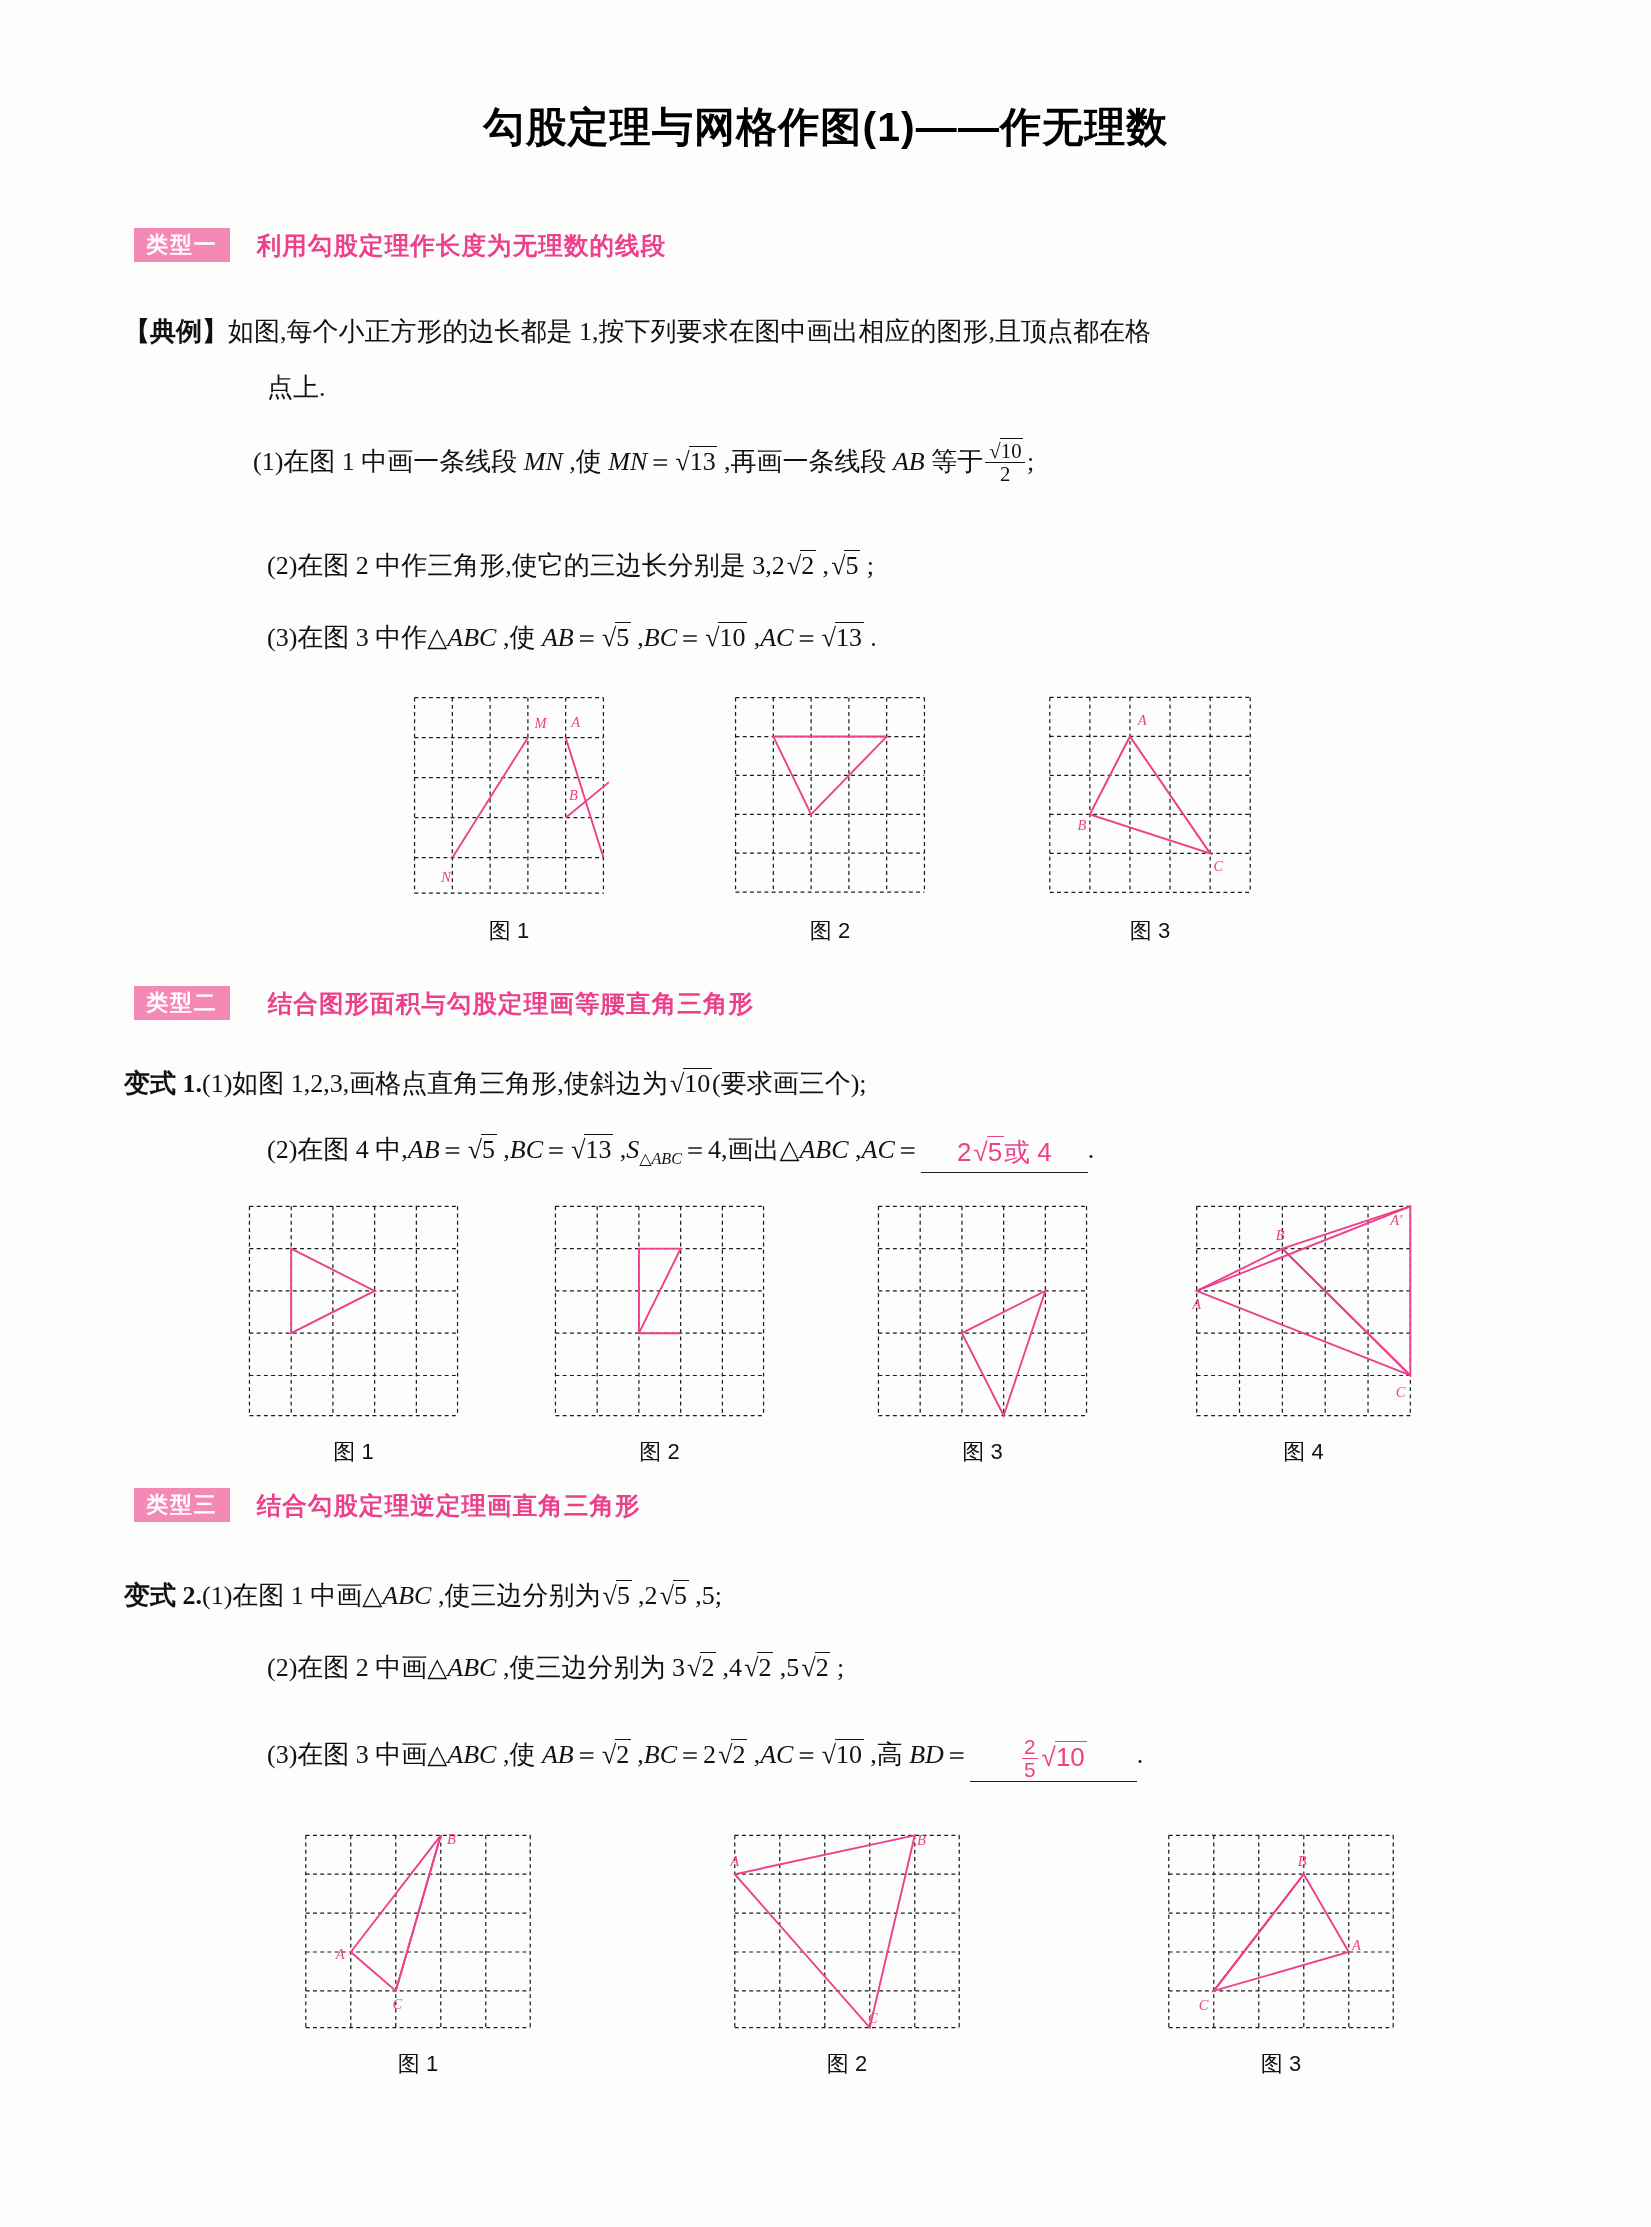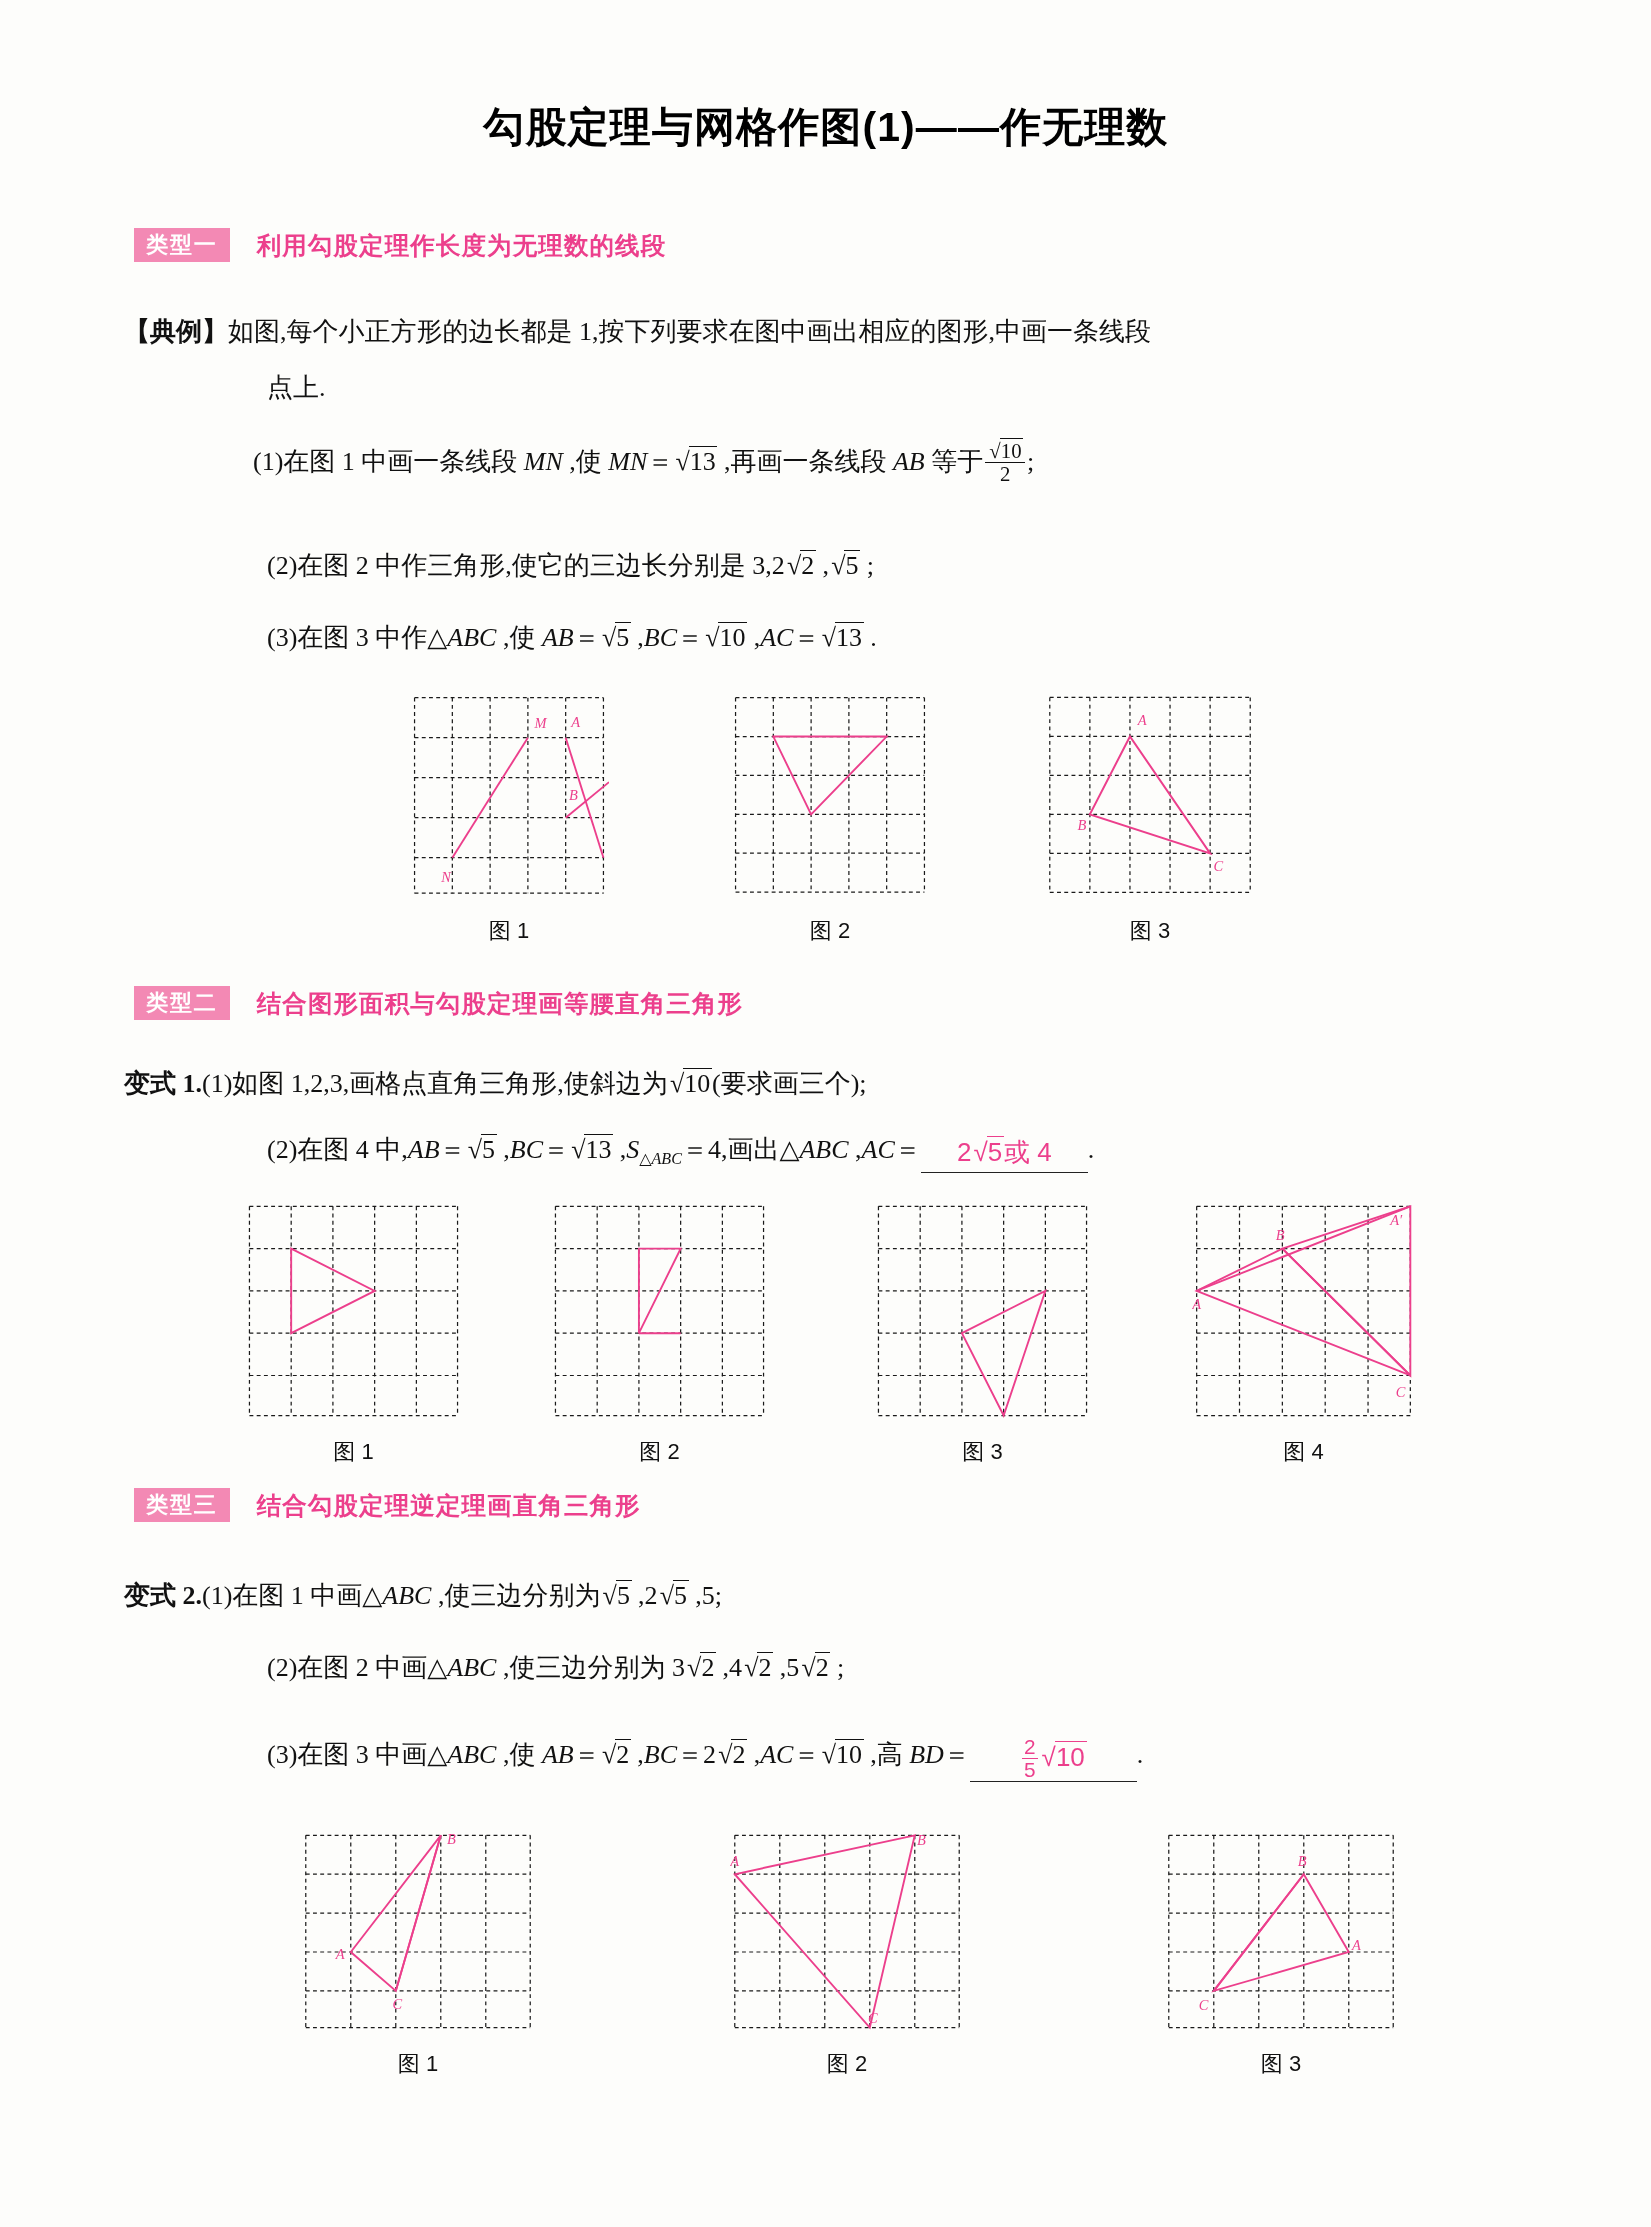--- a/index.html
+++ b/index.html
@@ -107,21 +107,21 @@
 <div class="page">
 
   <div class="doc-title">勾股定理与网格作图(1)——作无理数</div>
 
   <div class="type-head" style="top:228px;text-align:right;">
     <div class="type-badge">类型一</div>
     <div class="type-title">利用勾股定理作长度为无理数的线段</div>
   </div>
 
   <div class="txt" style="left:124px;top:312px;">
-    <span class="bold">【典例】</span><span>如图,每个小正方形的边长都是 1,按下列要求在图中画出相应的图形,中画一条线段</span>
+    <span class="bold">【典例】</span><span>如图,每个小正方形的边长都是 1,按下列要求在图中画出相应的图形,且顶点都在格</span>
   </div>
   <div class="txt" style="left:267px;top:368px;">点上.</div>
 
   <div class="txt" style="left:253px;top:440px;">
     <span>(1)在图 1 中画一条线段 </span><span class="ital">MN</span><span> ,使 </span><span class="ital">MN</span><span>＝</span><span class="rad"><span class="sym">√</span><span class="val">13</span></span><span> ,再画一条线段 </span><span class="ital">AB</span><span> 等于</span><span class="frac"><span class="num"><span class="rad"><span class="sym">√</span><span class="val">10</span></span></span><span class="den">2</span></span><span>;</span>
   </div>
 
   <div class="txt" style="left:267px;top:546px;">
     <span>(2)在图 2 中作三角形,使它的三边长分别是 3,2</span><span class="rad"><span class="sym">√</span><span class="val">2</span></span><span> ,</span><span class="rad"><span class="sym">√</span><span class="val">5</span></span><span> ;</span>
   </div>
@@ -211,21 +211,21 @@
         <g fill="#ec3f8c" font-family="'Liberation Serif',serif" font-style="italic" font-size="26">
           <text x="168" y="58">A</text>
           <text x="60" y="246">B</text>
           <text x="304" y="320">C</text>
         </g>
       </svg>
     </div>
     <div class="cap">图 3</div>
   </div>
 
-  <div class="type-head" style="top:986px;">
+  <div class="type-head" style="top:986px;gap:11px;">
     <div class="type-badge">类型二</div>
     <div class="type-title">结合图形面积与勾股定理画等腰直角三角形</div>
   </div>
 
   <div class="txt" style="left:124px;top:1064px;">
     <span class="bold">变式 1.</span><span>(1)如图 1,2,3,画格点直角三角形,使斜边为</span><span class="rad"><span class="sym">√</span><span class="val">10</span></span><span>(要求画三个);</span>
   </div>
 
   <div class="txt" style="left:267px;top:1130px;">
     <span>(2)在图 4 中,</span><span class="ital">AB</span><span>＝</span><span class="rad"><span class="sym">√</span><span class="val">5</span></span><span> ,</span><span class="ital">BC</span><span>＝</span><span class="rad"><span class="sym">√</span><span class="val">13</span></span><span> ,</span><span class="ital">S</span><span class="sub ital">△ABC</span><span>＝4,画出△</span><span class="ital">ABC</span><span> ,</span><span class="ital">AC</span><span>＝</span><span class="blank" style="width:167px;"><span class="ans">2</span><span class="ans rad"><span class="sym">√</span><span class="val">5</span></span><span class="ans">或 4</span></span><span>.</span>

